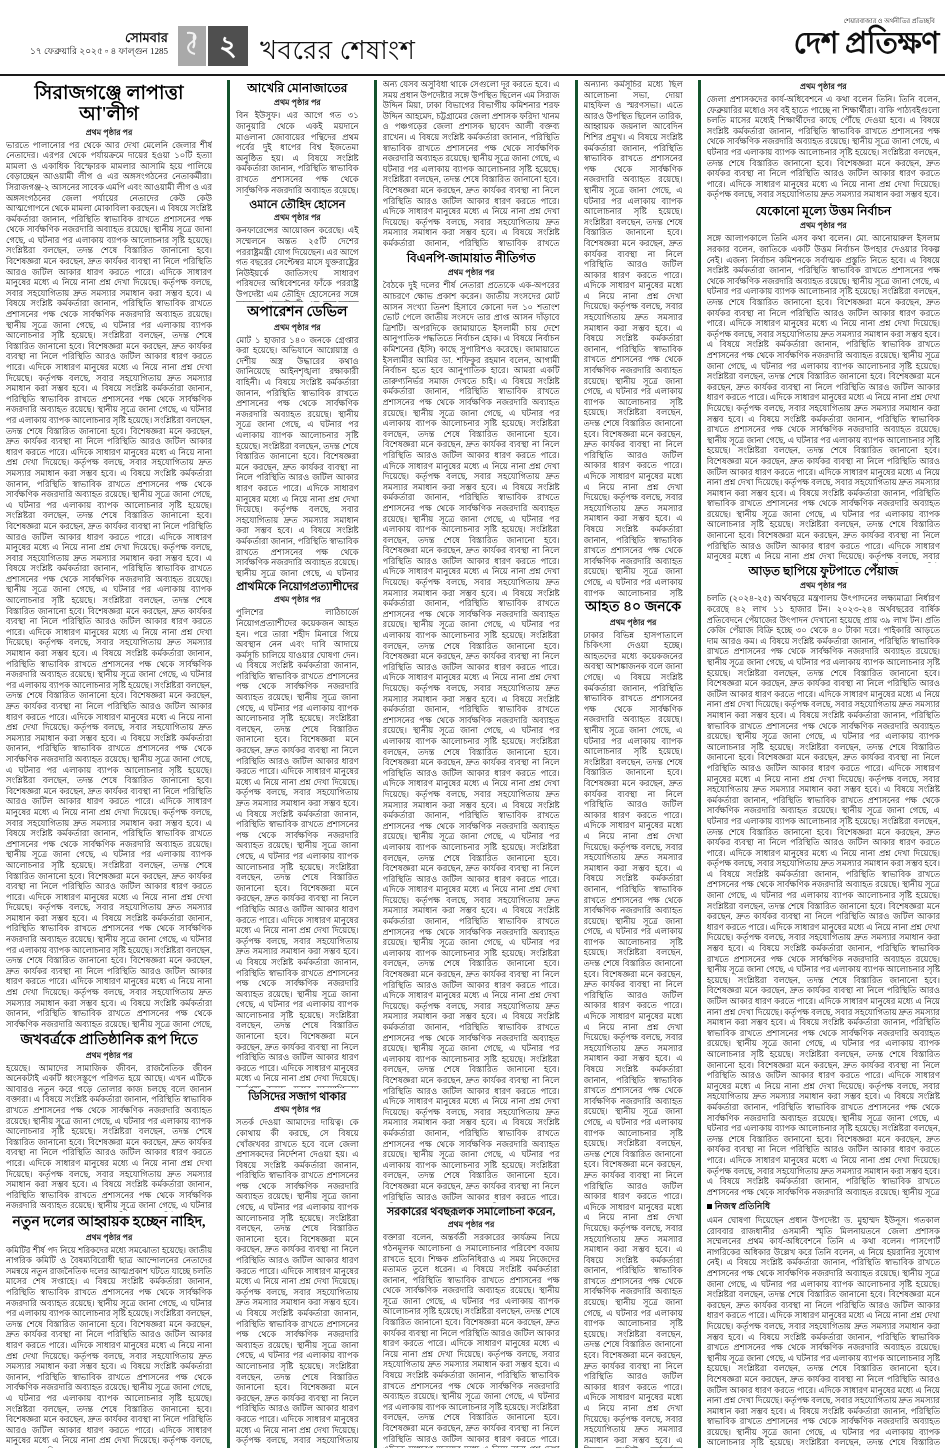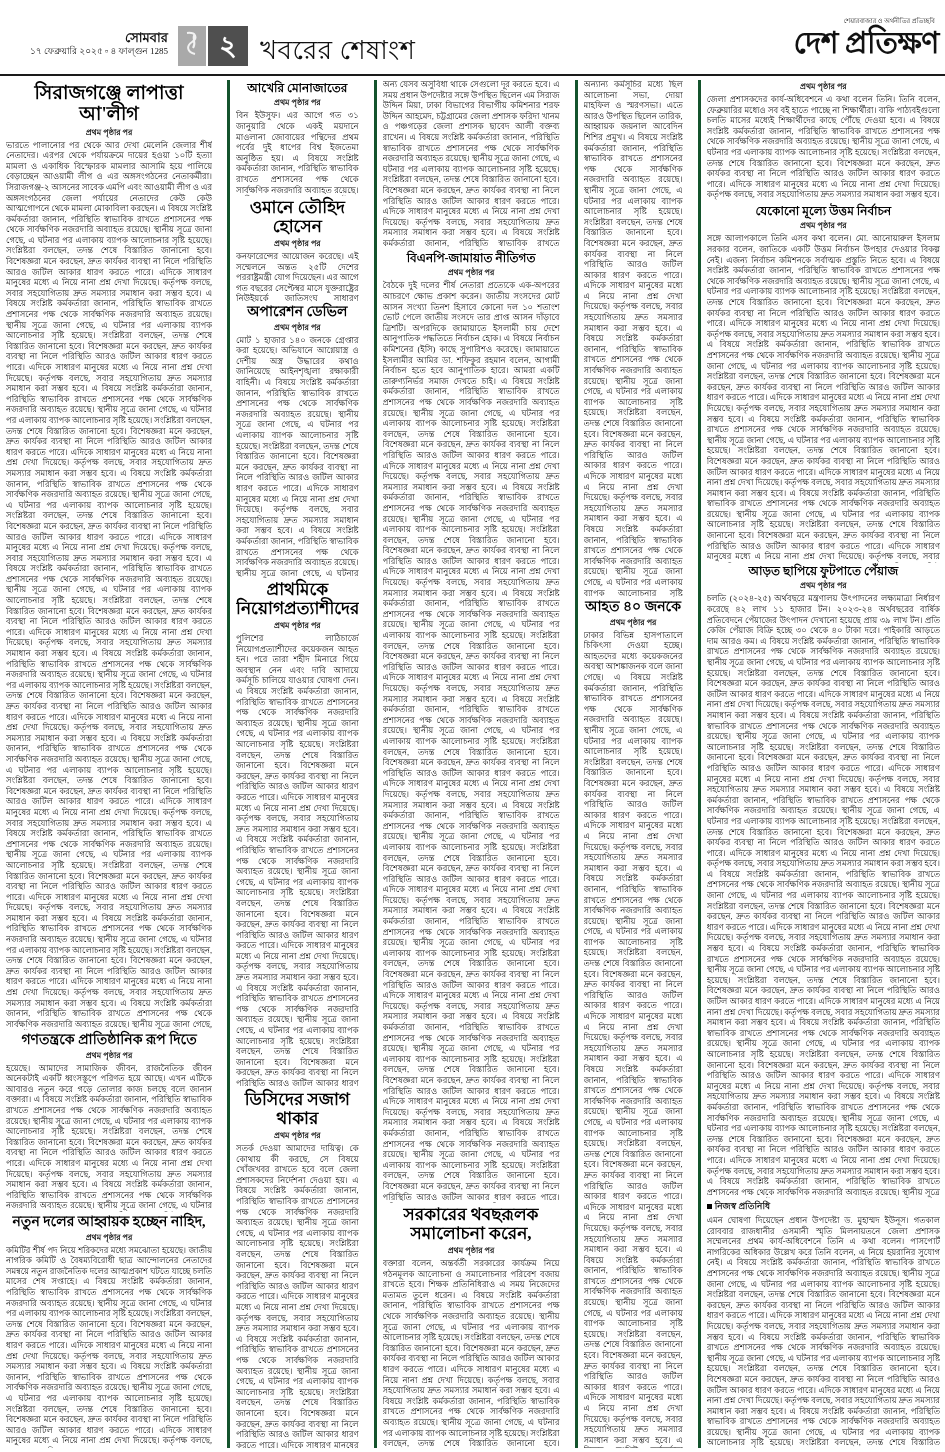--- a/index.html
+++ b/index.html
@@ -33,21 +33,21 @@
           display:flex; gap:6px; overflow:hidden; }
   .col { height:1368px; overflow:hidden; }
   .col:not(:last-child){ border-right:3px solid #14532d; padding-right:15px; }
   .c1{ width:230px; } .c2{ width:144px; } .c3{ width:200px; } .c4{ width:120px; } .c5{ width:240px; }
 
   .article { overflow:hidden; width:100%; }
   .hl { text-align:center; font-weight:bold; color:#000; line-height:1.12; padding:2px 0 1px 0; }
   .hl-xl { font-size:19px; }
   .hl-lg { font-size:12px; }
   .hl-md { font-size:14px; }
-  .hl-sm { font-size:17px; }
+  .hl-sm { font-size:11px; }
   .cont { text-align:center; font-weight:bold; font-size:8px; padding-bottom:2px; }
   .byline { font-size:9px; font-weight:bold; padding:1px 0 2px 0;font-family:Liberation Serif, serif; }
   .byline .bullet { display:inline-block; width:5px; height:5px; background:#000; margin-right:3px; }
   .body-text { font-size:8.4px; line-height:10.6px; text-align:justify; color:#151515;
                word-break:break-word; }
 </style>
 </head>
 <body>
 
 <div class="page">
@@ -76,21 +76,21 @@
 
   <div class="cols">
 
     <div class="col c1">
       <div class="article" style="height:950px">
         <div class="hl hl-xl">সিরাজগঞ্জে লাপাত্তা আ'লীগ</div>
         <div class="cont">প্রথম পৃষ্ঠার পর</div>
         <p class="body-text">ভারতে পালানোর পর থেকে আর দেখা মেলেনি জেলার শীর্ষ নেতাদের। এরপর থেকে পর্যায়ক্রমে দায়ের হওয়া ১০টি হত্যা মামলা ও একাধিক বিস্ফোরক মামলার আসামি হয়ে পালিয়ে বেড়াচ্ছেন আওয়ামী লীগ ও এর অঙ্গসংগঠনের নেতাকর্মীরা। সিরাজগঞ্জ-২ আসনের সাবেক এমপি এবং আওয়ামী লীগ ও এর অঙ্গসংগঠনের জেলা পর্যায়ের নেতাদের কেউ কেউ আত্মগোপনে থেকে মামলা মোকাবিলা করছেন। এ বিষয়ে সংশ্লিষ্ট কর্মকর্তারা জানান, পরিস্থিতি স্বাভাবিক রাখতে প্রশাসনের পক্ষ থেকে সার্বক্ষণিক নজরদারি অব্যাহত রয়েছে। স্থানীয় সূত্রে জানা গেছে, এ ঘটনার পর এলাকায় ব্যাপক আলোচনার সৃষ্টি হয়েছে। সংশ্লিষ্টরা বলছেন, তদন্ত শেষে বিস্তারিত জানানো হবে। বিশেষজ্ঞরা মনে করছেন, দ্রুত কার্যকর ব্যবস্থা না নিলে পরিস্থিতি আরও জটিল আকার ধারণ করতে পারে। এদিকে সাধারণ মানুষের মধ্যে এ নিয়ে নানা প্রশ্ন দেখা দিয়েছে। কর্তৃপক্ষ বলছে, সবার সহযোগিতায় দ্রুত সমস্যার সমাধান করা সম্ভব হবে। এ বিষয়ে সংশ্লিষ্ট কর্মকর্তারা জানান, পরিস্থিতি স্বাভাবিক রাখতে প্রশাসনের পক্ষ থেকে সার্বক্ষণিক নজরদারি অব্যাহত রয়েছে। স্থানীয় সূত্রে জানা গেছে, এ ঘটনার পর এলাকায় ব্যাপক আলোচনার সৃষ্টি হয়েছে। সংশ্লিষ্টরা বলছেন, তদন্ত শেষে বিস্তারিত জানানো হবে। বিশেষজ্ঞরা মনে করছেন, দ্রুত কার্যকর ব্যবস্থা না নিলে পরিস্থিতি আরও জটিল আকার ধারণ করতে পারে। এদিকে সাধারণ মানুষের মধ্যে এ নিয়ে নানা প্রশ্ন দেখা দিয়েছে। কর্তৃপক্ষ বলছে, সবার সহযোগিতায় দ্রুত সমস্যার সমাধান করা সম্ভব হবে। এ বিষয়ে সংশ্লিষ্ট কর্মকর্তারা জানান, পরিস্থিতি স্বাভাবিক রাখতে প্রশাসনের পক্ষ থেকে সার্বক্ষণিক নজরদারি অব্যাহত রয়েছে। স্থানীয় সূত্রে জানা গেছে, এ ঘটনার পর এলাকায় ব্যাপক আলোচনার সৃষ্টি হয়েছে। সংশ্লিষ্টরা বলছেন, তদন্ত শেষে বিস্তারিত জানানো হবে। বিশেষজ্ঞরা মনে করছেন, দ্রুত কার্যকর ব্যবস্থা না নিলে পরিস্থিতি আরও জটিল আকার ধারণ করতে পারে। এদিকে সাধারণ মানুষের মধ্যে এ নিয়ে নানা প্রশ্ন দেখা দিয়েছে। কর্তৃপক্ষ বলছে, সবার সহযোগিতায় দ্রুত সমস্যার সমাধান করা সম্ভব হবে। এ বিষয়ে সংশ্লিষ্ট কর্মকর্তারা জানান, পরিস্থিতি স্বাভাবিক রাখতে প্রশাসনের পক্ষ থেকে সার্বক্ষণিক নজরদারি অব্যাহত রয়েছে। স্থানীয় সূত্রে জানা গেছে, এ ঘটনার পর এলাকায় ব্যাপক আলোচনার সৃষ্টি হয়েছে। সংশ্লিষ্টরা বলছেন, তদন্ত শেষে বিস্তারিত জানানো হবে। বিশেষজ্ঞরা মনে করছেন, দ্রুত কার্যকর ব্যবস্থা না নিলে পরিস্থিতি আরও জটিল আকার ধারণ করতে পারে। এদিকে সাধারণ মানুষের মধ্যে এ নিয়ে নানা প্রশ্ন দেখা দিয়েছে। কর্তৃপক্ষ বলছে, সবার সহযোগিতায় দ্রুত সমস্যার সমাধান করা সম্ভব হবে। এ বিষয়ে সংশ্লিষ্ট কর্মকর্তারা জানান, পরিস্থিতি স্বাভাবিক রাখতে প্রশাসনের পক্ষ থেকে সার্বক্ষণিক নজরদারি অব্যাহত রয়েছে। স্থানীয় সূত্রে জানা গেছে, এ ঘটনার পর এলাকায় ব্যাপক আলোচনার সৃষ্টি হয়েছে। সংশ্লিষ্টরা বলছেন, তদন্ত শেষে বিস্তারিত জানানো হবে। বিশেষজ্ঞরা মনে করছেন, দ্রুত কার্যকর ব্যবস্থা না নিলে পরিস্থিতি আরও জটিল আকার ধারণ করতে পারে। এদিকে সাধারণ মানুষের মধ্যে এ নিয়ে নানা প্রশ্ন দেখা দিয়েছে। কর্তৃপক্ষ বলছে, সবার সহযোগিতায় দ্রুত সমস্যার সমাধান করা সম্ভব হবে। এ বিষয়ে সংশ্লিষ্ট কর্মকর্তারা জানান, পরিস্থিতি স্বাভাবিক রাখতে প্রশাসনের পক্ষ থেকে সার্বক্ষণিক নজরদারি অব্যাহত রয়েছে। স্থানীয় সূত্রে জানা গেছে, এ ঘটনার পর এলাকায় ব্যাপক আলোচনার সৃষ্টি হয়েছে। সংশ্লিষ্টরা বলছেন, তদন্ত শেষে বিস্তারিত জানানো হবে। বিশেষজ্ঞরা মনে করছেন, দ্রুত কার্যকর ব্যবস্থা না নিলে পরিস্থিতি আরও জটিল আকার ধারণ করতে পারে। এদিকে সাধারণ মানুষের মধ্যে এ নিয়ে নানা প্রশ্ন দেখা দিয়েছে। কর্তৃপক্ষ বলছে, সবার সহযোগিতায় দ্রুত সমস্যার সমাধান করা সম্ভব হবে। এ বিষয়ে সংশ্লিষ্ট কর্মকর্তারা জানান, পরিস্থিতি স্বাভাবিক রাখতে প্রশাসনের পক্ষ থেকে সার্বক্ষণিক নজরদারি অব্যাহত রয়েছে। স্থানীয় সূত্রে জানা গেছে, এ ঘটনার পর এলাকায় ব্যাপক আলোচনার সৃষ্টি হয়েছে। সংশ্লিষ্টরা বলছেন, তদন্ত শেষে বিস্তারিত জানানো হবে। বিশেষজ্ঞরা মনে করছেন, দ্রুত কার্যকর ব্যবস্থা না নিলে পরিস্থিতি আরও জটিল আকার ধারণ করতে পারে। এদিকে সাধারণ মানুষের মধ্যে এ নিয়ে নানা প্রশ্ন দেখা দিয়েছে। কর্তৃপক্ষ বলছে, সবার সহযোগিতায় দ্রুত সমস্যার সমাধান করা সম্ভব হবে। এ বিষয়ে সংশ্লিষ্ট কর্মকর্তারা জানান, পরিস্থিতি স্বাভাবিক রাখতে প্রশাসনের পক্ষ থেকে সার্বক্ষণিক নজরদারি অব্যাহত রয়েছে। স্থানীয় সূত্রে জানা গেছে, এ ঘটনার পর এলাকায় ব্যাপক আলোচনার সৃষ্টি হয়েছে। সংশ্লিষ্টরা বলছেন, তদন্ত শেষে বিস্তারিত জানানো হবে। বিশেষজ্ঞরা মনে করছেন, দ্রুত কার্যকর ব্যবস্থা না নিলে পরিস্থিতি আরও জটিল আকার ধারণ করতে পারে। এদিকে সাধারণ মানুষের মধ্যে এ নিয়ে নানা প্রশ্ন দেখা দিয়েছে। কর্তৃপক্ষ বলছে, সবার সহযোগিতায় দ্রুত সমস্যার সমাধান করা সম্ভব হবে। এ বিষয়ে সংশ্লিষ্ট কর্মকর্তারা জানান, পরিস্থিতি স্বাভাবিক রাখতে প্রশাসনের পক্ষ থেকে সার্বক্ষণিক নজরদারি অব্যাহত রয়েছে। স্থানীয় সূত্রে জানা গেছে, এ ঘটনার পর এলাকায় ব্যাপক আলোচনার সৃষ্টি হয়েছে। সংশ্লিষ্টরা বলছেন, তদন্ত শেষে বিস্তারিত জানানো হবে। বিশেষজ্ঞরা মনে করছেন, দ্রুত কার্যকর ব্যবস্থা না নিলে পরিস্থিতি আরও জটিল আকার ধারণ করতে পারে। এদিকে সাধারণ মানুষের মধ্যে এ নিয়ে নানা প্রশ্ন দেখা দিয়েছে। কর্তৃপক্ষ বলছে, সবার সহযোগিতায় দ্রুত সমস্যার সমাধান করা সম্ভব হবে। এ বিষয়ে সংশ্লিষ্ট কর্মকর্তারা জানান, পরিস্থিতি স্বাভাবিক রাখতে প্রশাসনের পক্ষ থেকে সার্বক্ষণিক নজরদারি অব্যাহত রয়েছে। স্থানীয় সূত্রে জানা গেছে, এ ঘটনার পর এলাকায় ব্যাপক আলোচনার সৃষ্টি হয়েছে। সংশ্লিষ্টরা বলছেন, তদন্ত শেষে বিস্তারিত জানানো হবে। বিশেষজ্ঞরা মনে করছেন, দ্রুত কার্যকর ব্যবস্থা না নিলে পরিস্থিতি আরও জটিল আকার ধারণ করতে পারে। এদিকে সাধারণ মানুষের মধ্যে এ নিয়ে নানা প্রশ্ন দেখা দিয়েছে। কর্তৃপক্ষ বলছে, সবার সহযোগিতায় দ্রুত সমস্যার সমাধান করা সম্ভব হবে। এ বিষয়ে সংশ্লিষ্ট কর্মকর্তারা জানান, পরিস্থিতি স্বাভাবিক রাখতে প্রশাসনের পক্ষ থেকে সার্বক্ষণিক নজরদারি অব্যাহত রয়েছে। স্থানীয় সূত্রে জানা গেছে, এ ঘটনার পর এলাকায় ব্যাপক আলোচনার সৃষ্টি হয়েছে। সংশ্লিষ্টরা বলছেন, তদন্ত শেষে বিস্তারিত জানানো হবে। বিশেষজ্ঞরা মনে করছেন, দ্রুত কার্যকর ব্যবস্থা না নিলে পরিস্থিতি আরও জটিল আকার ধারণ করতে পারে। এদিকে সাধারণ মানুষের মধ্যে এ নিয়ে নানা প্রশ্ন দেখা দিয়েছে। কর্তৃপক্ষ বলছে, সবার সহযোগিতায় দ্রুত সমস্যার সমাধান করা সম্ভব হবে। এ বিষয়ে সংশ্লিষ্ট কর্মকর্তারা জানান, পরিস্থিতি স্বাভাবিক রাখতে প্রশাসনের পক্ষ থেকে সার্বক্ষণিক নজরদারি অব্যাহত রয়েছে। স্থানীয় সূত্রে জানা গেছে, এ ঘটনার পর এলাকায় ব্যাপক আলোচনার সৃষ্টি হয়েছে। সংশ্লিষ্টরা বলছেন, তদন্ত শেষে বিস্তারিত জানানো হবে। বিশেষজ্ঞরা মনে করছেন, দ্রুত কার্যকর ব্যবস্থা না নিলে পরিস্থিতি আরও জটিল আকার ধারণ করতে পারে। এদিকে সাধারণ মানুষের মধ্যে এ নিয়ে নানা প্রশ্ন দেখা দিয়েছে। কর্তৃপক্ষ বলছে, সবার সহযোগিতায় দ্রুত সমস্যার সমাধান করা সম্ভব হবে। এ বিষয়ে সংশ্লিষ্ট কর্মকর্তারা জানান, পরিস্থিতি স্বাভাবিক রাখতে প্রশাসনের পক্ষ থেকে সার্বক্ষণিক নজরদারি অব্যাহত রয়েছে। স্থানীয় সূত্রে জানা গেছে, এ ঘটনার পর এলাকায় ব্যাপক আলোচনার সৃষ্টি হয়েছে। সংশ্লিষ্টরা বলছেন, তদন্ত শেষে বিস্তারিত জানানো হবে। বিশেষজ্ঞরা মনে করছেন, দ্রুত কার্যকর ব্যবস্থা না নিলে পরিস্থিতি আরও জটিল আকার ধারণ করতে পারে। এদিকে সাধারণ মানুষের মধ্যে এ নিয়ে নানা প্রশ্ন দেখা দিয়েছে। কর্তৃপক্ষ বলছে, সবার সহযোগিতায় দ্রুত সমস্যার সমাধান করা সম্ভব হবে।</p>
       </div>
       <div class="article" style="height:182px">
-        <div class="hl hl-md">গণতন্ত্রকে প্রাতিষ্ঠানিক রূপ দিতে</div>
+        <div class="hl hl-md">জখবর্ত্রকে প্রাতিষ্ঠানিক রূপ দিতে</div>
         <div class="cont">প্রথম পৃষ্ঠার পর</div>
         <p class="body-text">হয়েছে। আমাদের সামাজিক জীবন, রাজনৈতিক জীবন অনেকটাই একটি ধ্বংসস্তূপে পরিণত হয়ে আছে। এখন এটিকে আবারও নতুন করে গড়ে তোলার কাজ চলছে বলে জানান বক্তারা। এ বিষয়ে সংশ্লিষ্ট কর্মকর্তারা জানান, পরিস্থিতি স্বাভাবিক রাখতে প্রশাসনের পক্ষ থেকে সার্বক্ষণিক নজরদারি অব্যাহত রয়েছে। স্থানীয় সূত্রে জানা গেছে, এ ঘটনার পর এলাকায় ব্যাপক আলোচনার সৃষ্টি হয়েছে। সংশ্লিষ্টরা বলছেন, তদন্ত শেষে বিস্তারিত জানানো হবে। বিশেষজ্ঞরা মনে করছেন, দ্রুত কার্যকর ব্যবস্থা না নিলে পরিস্থিতি আরও জটিল আকার ধারণ করতে পারে। এদিকে সাধারণ মানুষের মধ্যে এ নিয়ে নানা প্রশ্ন দেখা দিয়েছে। কর্তৃপক্ষ বলছে, সবার সহযোগিতায় দ্রুত সমস্যার সমাধান করা সম্ভব হবে। এ বিষয়ে সংশ্লিষ্ট কর্মকর্তারা জানান, পরিস্থিতি স্বাভাবিক রাখতে প্রশাসনের পক্ষ থেকে সার্বক্ষণিক নজরদারি অব্যাহত রয়েছে। স্থানীয় সূত্রে জানা গেছে, এ ঘটনার পর এলাকায় ব্যাপক আলোচনার সৃষ্টি হয়েছে। সংশ্লিষ্টরা বলছেন, তদন্ত শেষে বিস্তারিত জানানো হবে। বিশেষজ্ঞরা মনে করছেন, দ্রুত কার্যকর ব্যবস্থা না নিলে পরিস্থিতি আরও জটিল আকার ধারণ করতে পারে। এদিকে সাধারণ মানুষের মধ্যে এ নিয়ে নানা প্রশ্ন দেখা দিয়েছে। কর্তৃপক্ষ বলছে, সবার সহযোগিতায় দ্রুত সমস্যার সমাধান করা সম্ভব হবে। এ বিষয়ে সংশ্লিষ্ট কর্মকর্তারা জানান, পরিস্থিতি স্বাভাবিক রাখতে প্রশাসনের পক্ষ থেকে সার্বক্ষণিক নজরদারি অব্যাহত রয়েছে। স্থানীয় সূত্রে জানা গেছে, এ ঘটনার পর এলাকায় ব্যাপক আলোচনার সৃষ্টি হয়েছে। সংশ্লিষ্টরা বলছেন, তদন্ত শেষে বিস্তারিত জানানো হবে। বিশেষজ্ঞরা মনে করছেন, দ্রুত কার্যকর ব্যবস্থা না নিলে পরিস্থিতি আরও জটিল আকার ধারণ করতে পারে। এদিকে সাধারণ মানুষের মধ্যে এ নিয়ে নানা প্রশ্ন দেখা দিয়েছে। কর্তৃপক্ষ বলছে, সবার সহযোগিতায় দ্রুত সমস্যার সমাধান করা সম্ভব হবে।</p>
       </div>
       <div class="article" style="height:236px">
         <div class="hl hl-md">নতুন দলের আহ্বায়ক হচ্ছেন নাহিদ,</div>
         <div class="cont">প্রথম পৃষ্ঠার পর</div>
         <p class="body-text">কমিটির শীর্ষ পদ নিয়ে শরিকদের মধ্যে সমঝোতা হয়েছে। জাতীয় নাগরিক কমিটি ও বৈষম্যবিরোধী ছাত্র আন্দোলনের নেতাদের সমন্বয়ে নতুন রাজনৈতিক দলের আত্মপ্রকাশ ঘটতে যাচ্ছে চলতি মাসের শেষ সপ্তাহে। এ বিষয়ে সংশ্লিষ্ট কর্মকর্তারা জানান, পরিস্থিতি স্বাভাবিক রাখতে প্রশাসনের পক্ষ থেকে সার্বক্ষণিক নজরদারি অব্যাহত রয়েছে। স্থানীয় সূত্রে জানা গেছে, এ ঘটনার পর এলাকায় ব্যাপক আলোচনার সৃষ্টি হয়েছে। সংশ্লিষ্টরা বলছেন, তদন্ত শেষে বিস্তারিত জানানো হবে। বিশেষজ্ঞরা মনে করছেন, দ্রুত কার্যকর ব্যবস্থা না নিলে পরিস্থিতি আরও জটিল আকার ধারণ করতে পারে। এদিকে সাধারণ মানুষের মধ্যে এ নিয়ে নানা প্রশ্ন দেখা দিয়েছে। কর্তৃপক্ষ বলছে, সবার সহযোগিতায় দ্রুত সমস্যার সমাধান করা সম্ভব হবে। এ বিষয়ে সংশ্লিষ্ট কর্মকর্তারা জানান, পরিস্থিতি স্বাভাবিক রাখতে প্রশাসনের পক্ষ থেকে সার্বক্ষণিক নজরদারি অব্যাহত রয়েছে। স্থানীয় সূত্রে জানা গেছে, এ ঘটনার পর এলাকায় ব্যাপক আলোচনার সৃষ্টি হয়েছে। সংশ্লিষ্টরা বলছেন, তদন্ত শেষে বিস্তারিত জানানো হবে। বিশেষজ্ঞরা মনে করছেন, দ্রুত কার্যকর ব্যবস্থা না নিলে পরিস্থিতি আরও জটিল আকার ধারণ করতে পারে। এদিকে সাধারণ মানুষের মধ্যে এ নিয়ে নানা প্রশ্ন দেখা দিয়েছে। কর্তৃপক্ষ বলছে, সবার সহযোগিতায় দ্রুত সমস্যার সমাধান করা সম্ভব হবে। এ বিষয়ে সংশ্লিষ্ট কর্মকর্তারা জানান, পরিস্থিতি স্বাভাবিক রাখতে প্রশাসনের পক্ষ থেকে সার্বক্ষণিক নজরদারি অব্যাহত রয়েছে। স্থানীয় সূত্রে জানা গেছে, এ ঘটনার পর এলাকায় ব্যাপক আলোচনার সৃষ্টি হয়েছে। সংশ্লিষ্টরা বলছেন, তদন্ত শেষে বিস্তারিত জানানো হবে। বিশেষজ্ঞরা মনে করছেন, দ্রুত কার্যকর ব্যবস্থা না নিলে পরিস্থিতি আরও জটিল আকার ধারণ করতে পারে। এদিকে সাধারণ মানুষের মধ্যে এ নিয়ে নানা প্রশ্ন দেখা দিয়েছে। কর্তৃপক্ষ বলছে, সবার সহযোগিতায় দ্রুত সমস্যার সমাধান করা সম্ভব হবে। এ বিষয়ে সংশ্লিষ্ট কর্মকর্তারা জানান, পরিস্থিতি স্বাভাবিক রাখতে প্রশাসনের পক্ষ থেকে সার্বক্ষণিক নজরদারি অব্যাহত রয়েছে। স্থানীয় সূত্রে জানা গেছে, এ ঘটনার পর এলাকায় ব্যাপক আলোচনার সৃষ্টি হয়েছে। সংশ্লিষ্টরা বলছেন, তদন্ত শেষে বিস্তারিত জানানো হবে। বিশেষজ্ঞরা মনে করছেন, দ্রুত কার্যকর ব্যবস্থা না নিলে পরিস্থিতি আরও জটিল আকার ধারণ করতে পারে। এদিকে সাধারণ মানুষের মধ্যে এ নিয়ে নানা প্রশ্ন দেখা দিয়েছে। কর্তৃপক্ষ বলছে, সবার সহযোগিতায় দ্রুত সমস্যার সমাধান করা সম্ভব হবে।</p>
       </div>
     </div>
 

